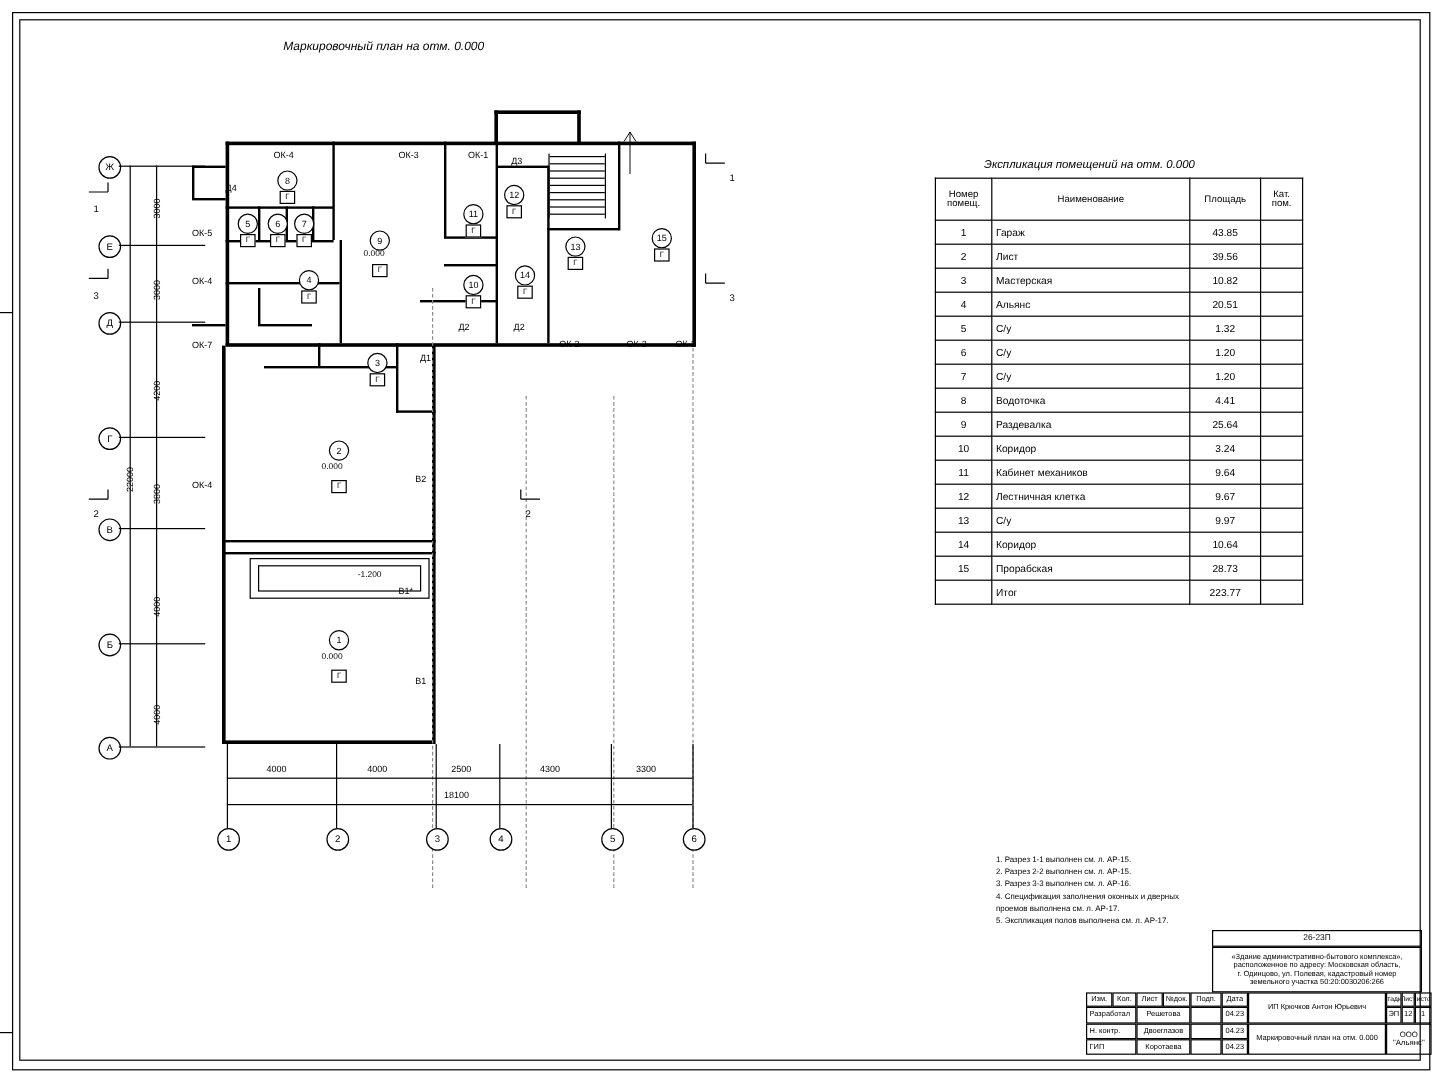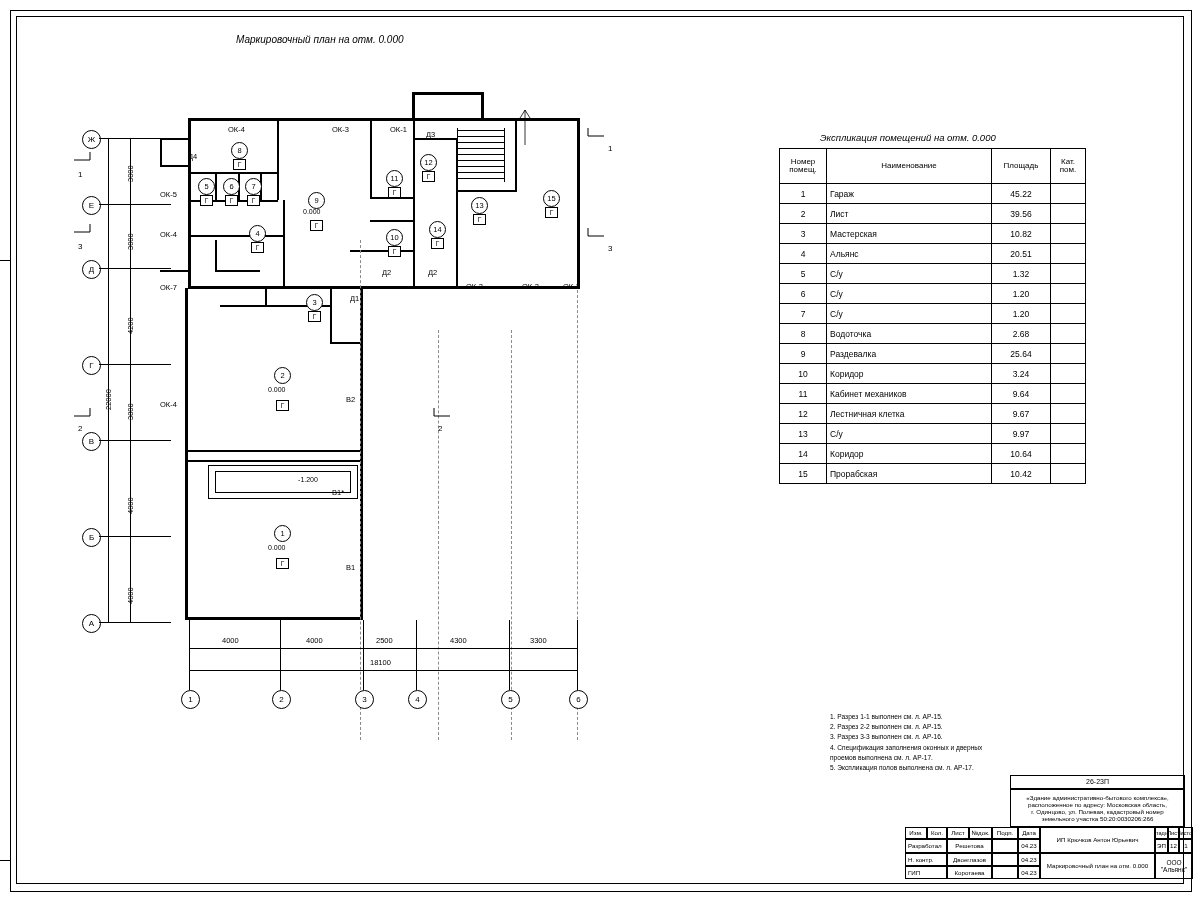--- a/index.html
+++ b/index.html
@@ -65,21 +65,21 @@
         <th class="c-num">Номер помещ.</th>
         <th class="c-name">Наименование</th>
         <th class="c-area">Площадь</th>
         <th class="c-kat">Кат. пом.</th>
       </tr>
     </thead>
     <tbody id="expl-body">
         <tr>
           <td class="c-num">1</td>
           <td class="c-name">Гараж</td>
-          <td class="c-area">45.22</td>
+          <td class="c-area">43.85</td>
           <td class="c-kat"></td>
         </tr>
         <tr>
           <td class="c-num">2</td>
           <td class="c-name">Лист</td>
           <td class="c-area">39.56</td>
           <td class="c-kat"></td>
         </tr>
         <tr>
           <td class="c-num">3</td>
@@ -107,21 +107,21 @@
         </tr>
         <tr>
           <td class="c-num">7</td>
           <td class="c-name">С/у</td>
           <td class="c-area">1.20</td>
           <td class="c-kat"></td>
         </tr>
         <tr>
           <td class="c-num">8</td>
           <td class="c-name">Водоточка</td>
-          <td class="c-area">2.68</td>
+          <td class="c-area">4.41</td>
           <td class="c-kat"></td>
         </tr>
         <tr>
           <td class="c-num">9</td>
           <td class="c-name">Раздевалка</td>
           <td class="c-area">25.64</td>
           <td class="c-kat"></td>
         </tr>
         <tr>
           <td class="c-num">10</td>
@@ -149,21 +149,27 @@
         </tr>
         <tr>
           <td class="c-num">14</td>
           <td class="c-name">Коридор</td>
           <td class="c-area">10.64</td>
           <td class="c-kat"></td>
         </tr>
         <tr>
           <td class="c-num">15</td>
           <td class="c-name">Прорабская</td>
-          <td class="c-area">10.42</td>
+          <td class="c-area">28.73</td>
+          <td class="c-kat"></td>
+        </tr>
+        <tr>
+          <td class="c-num"></td>
+          <td class="c-name">Итог</td>
+          <td class="c-area">223.77</td>
           <td class="c-kat"></td>
         </tr>
       </tbody>
   </table>
 
   <div class="notes">
     <div>1. Разрез 1-1 выполнен см. л. АР-15.</div>
     <div>2. Разрез 2-2 выполнен см. л. АР-15.</div>
     <div>3. Разрез 3-3 выполнен см. л. АР-16.</div>
     <div>4. Спецификация заполнения оконных и дверных</div>

